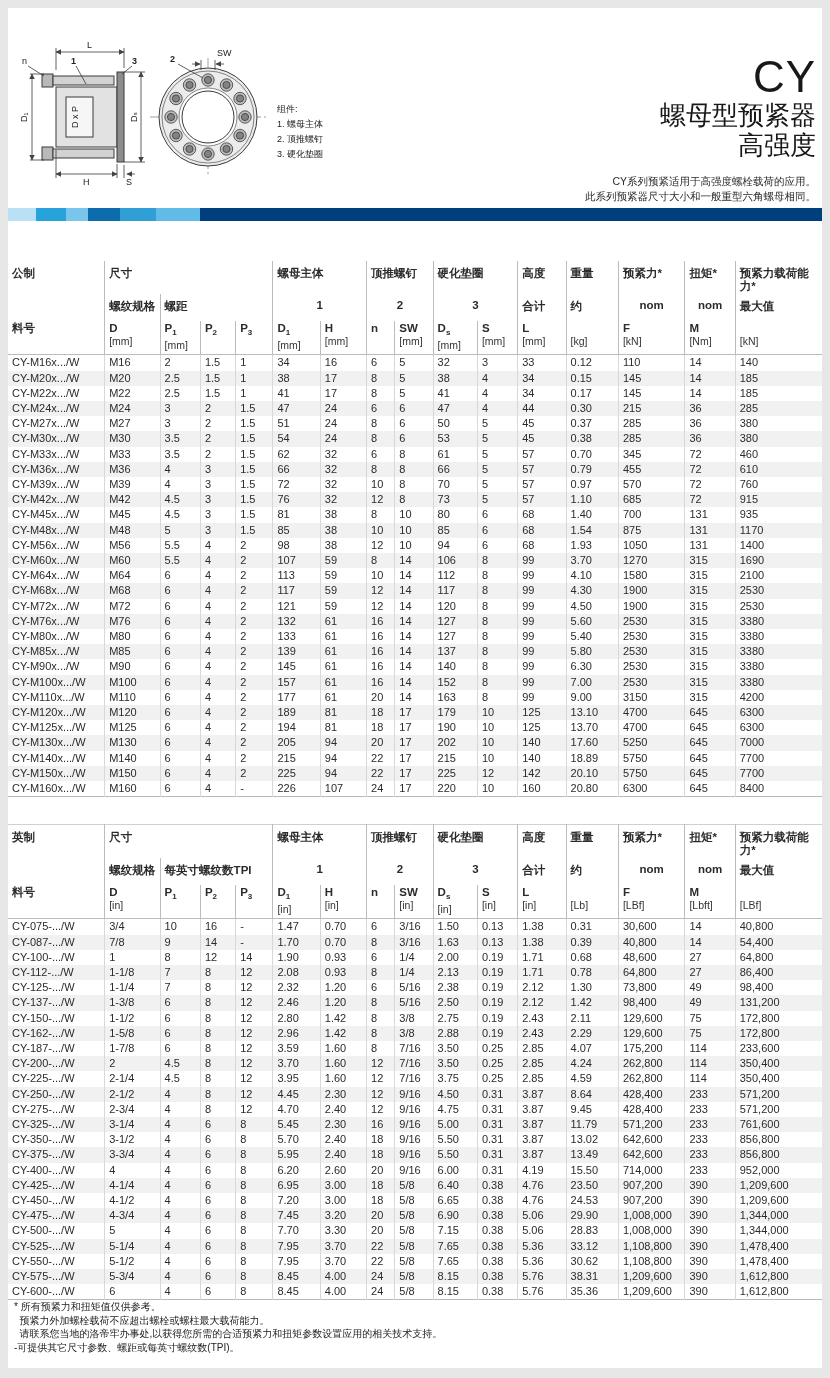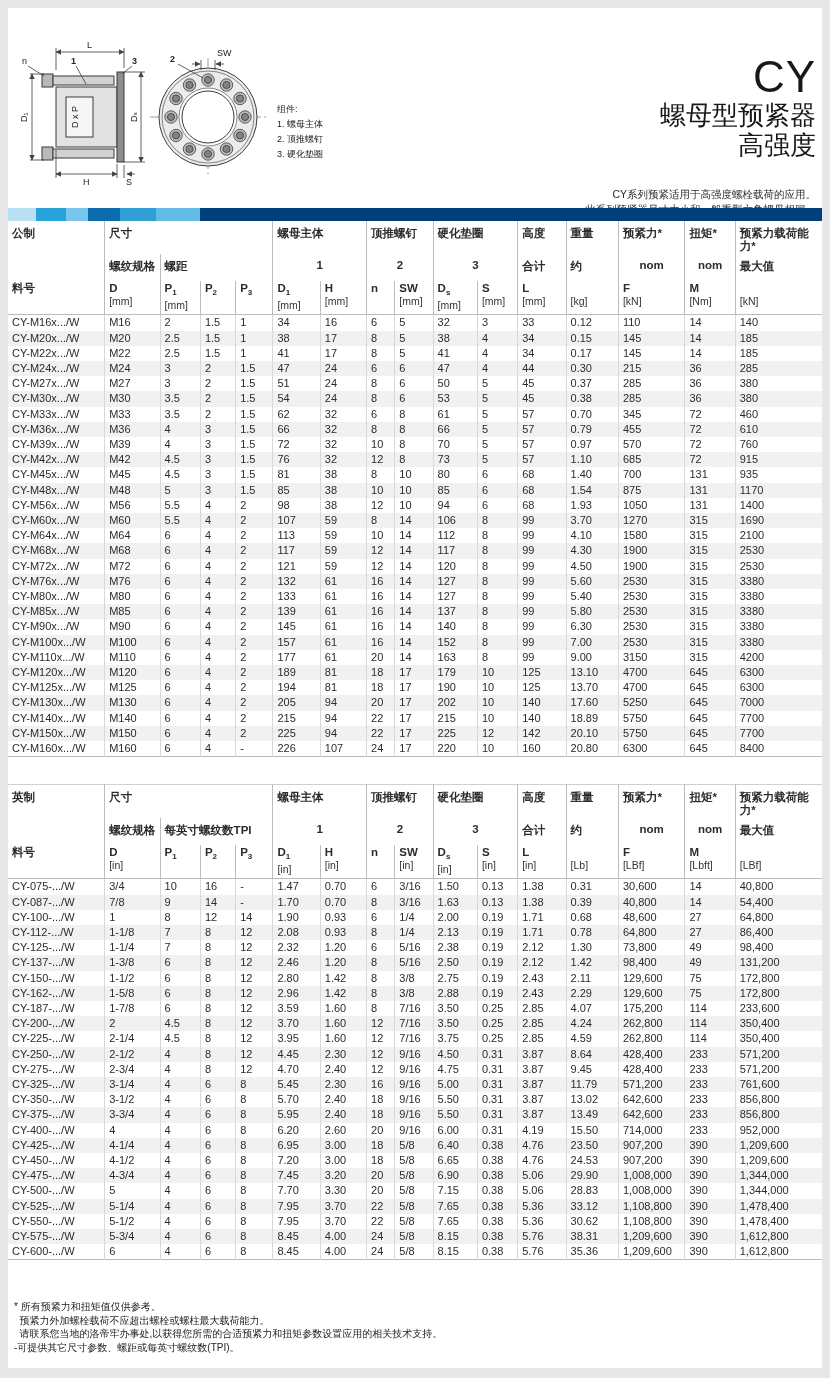--- a/index.html
+++ b/index.html
@@ -20,26 +20,26 @@
   
   .drawing{position:absolute;left:6px;top:14px;}
   .drawing text{fill:#222;font-family:"Liberation Sans","DejaVu Sans",sans-serif;}
   .dimtxt{font-size:9px;}
   .parttxt{font-size:9px;font-weight:bold;}
   .comptxt{font-size:9px;}
   
   .titleblock{position:absolute;right:6px;top:46px;text-align:right;}
   .series{font-size:44px;line-height:46px;letter-spacing:1px;color:#181818;}
   .subtitle{font-size:26px;line-height:30px;color:#181818;}
-  .desc{margin-top:27px;font-size:10.5px;line-height:15px;color:#2a2a2a;}
+  .desc{margin-top:14px;font-size:10.5px;line-height:15px;color:#2a2a2a;}
   
   .accent{position:absolute;left:0;top:200px;width:814px;height:13px;display:flex;}
   .accent div{height:13px;}
   
-  .tbl-wrap{position:absolute;left:0;width:814px;}
+  .tbl-wrap{position:absolute;left:0;width:814px;margin-top:40px;}
   #metric-wrap{top:213px;}
   #imperial-wrap{top:776px;}
   table{border-collapse:collapse;table-layout:fixed;width:814px;font-size:11px;color:#2b2b2b;}
   table{border-bottom:1px solid #b9b9b9;}
   th,td{padding:1px 4px;text-align:left;overflow:hidden;white-space:nowrap;}
   th{font-weight:bold;vertical-align:top;}
   thead th{border-left:1px solid #bcbcbc;}
   thead th:first-child{border-left:none;}
   tr.grow th{font-size:11.5px;padding-top:6px;line-height:13px;white-space:normal;}
   tr.sgrow th{font-size:11.5px;padding-top:5px;padding-bottom:7px;}

